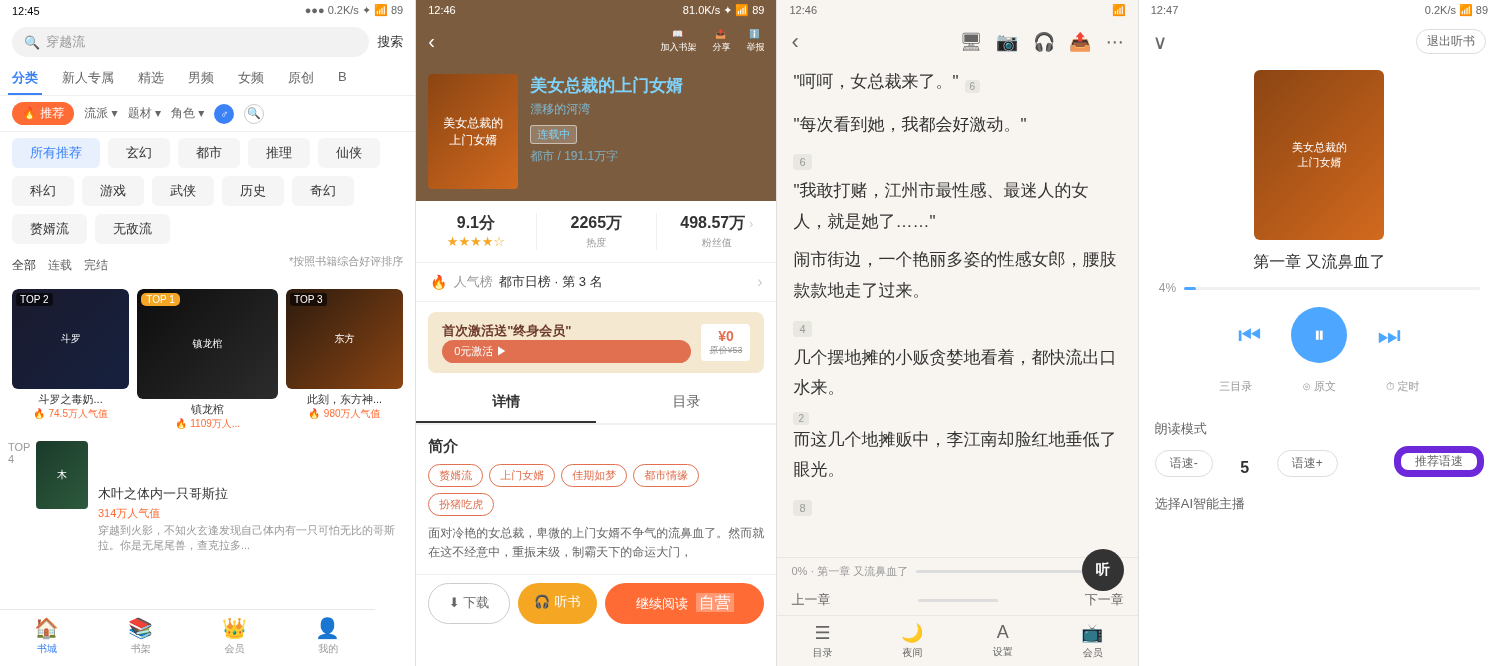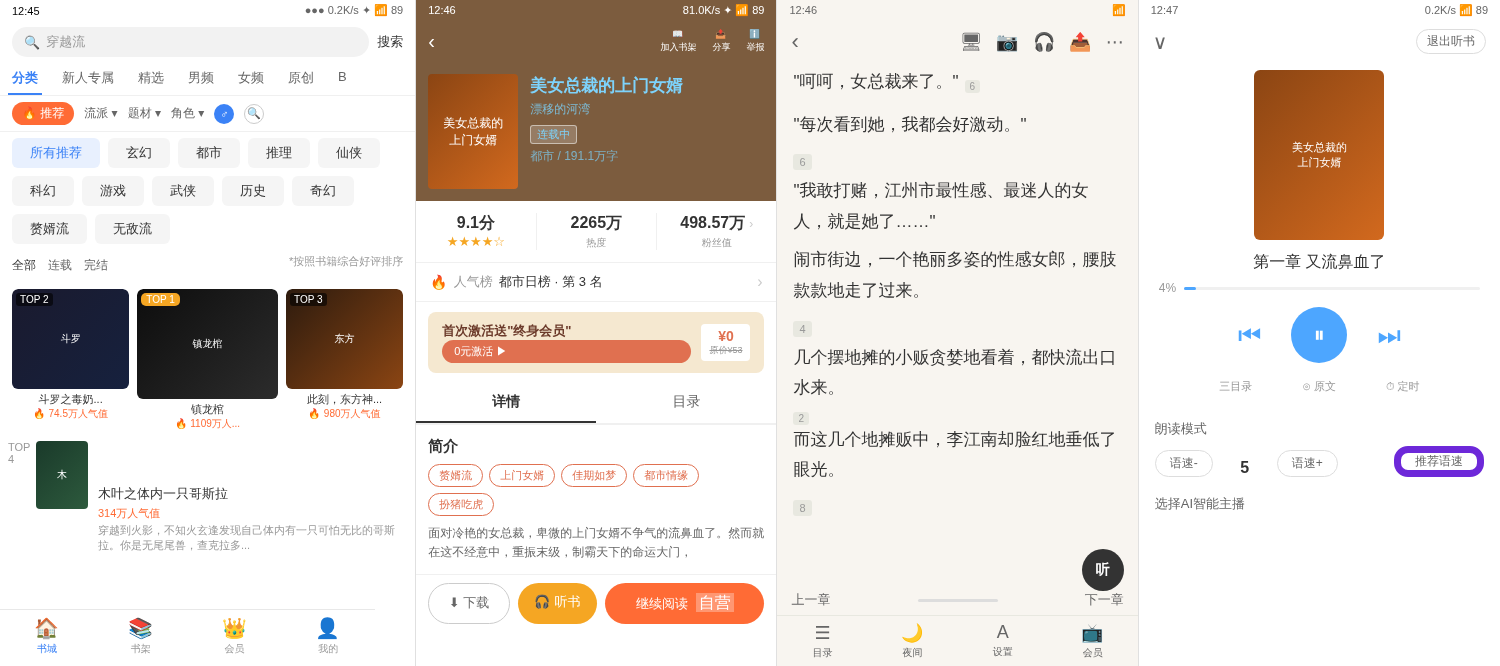--- a/index.html
+++ b/index.html
@@ -369,20 +369,26 @@
     <div class="p3-text">闹市街边，一个艳丽多姿的性感女郎，腰肢款款地走了过来。</div>
     <div style="display:inline-block;background:#e8e8e0;border-radius:3px;font-size:11px;color:#999;padding:2px 6px;margin:6px 0;">4</div>
     <div class="p3-text">几个摆地摊的小贩贪婪地看着，都快流出口水来。</div>
     <div style="display:flex;align-items:center;gap:6px;">
       <span style="background:#e8e8e0;border-radius:3px;font-size:10px;color:#999;padding:1px 5px;">2</span>
     </div>
     <div class="p3-text">而这几个地摊贩中，李江南却脸红地垂低了眼光。</div>
     <div style="display:inline-block;background:#e8e8e0;border-radius:3px;font-size:11px;color:#999;padding:2px 6px;margin:6px 0;">8</div>
   </div>
 
+  <div style="background:#f8f5f0;padding:6px 14px;display:flex;align-items:center;gap:8px;font-size:11px;color:#999;border-top:1px solid #e8e8e0;">
+    <span>0% · 第一章 又流鼻血了</span>
+    <div style="flex:1;height:3px;background:#ddd;border-radius:2px;">
+      <div style="width:0%;height:100%;background:#ff6b35;border-radius:2px;"></div>
+    </div>
+  </div>
 
   <div style="background:#f8f5f0;padding:6px 14px;display:flex;justify-content:space-between;font-size:13px;color:#666;">
     <span>上一章</span>
     <div style="width:80px;height:3px;background:#ddd;border-radius:2px;align-self:center;">
       <div style="width:0%;height:100%;background:#999;border-radius:2px;"></div>
     </div>
     <span>下一章</span>
   </div>
 
   <div class="p3-bottom-nav">

